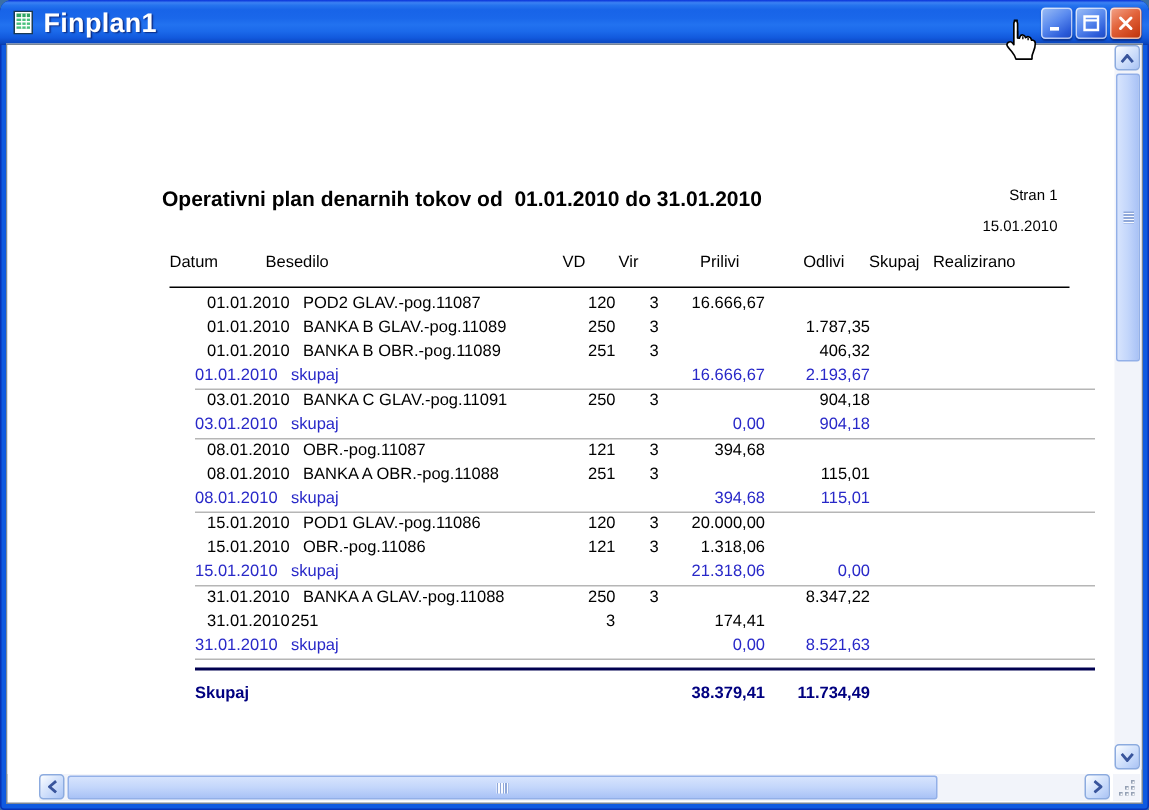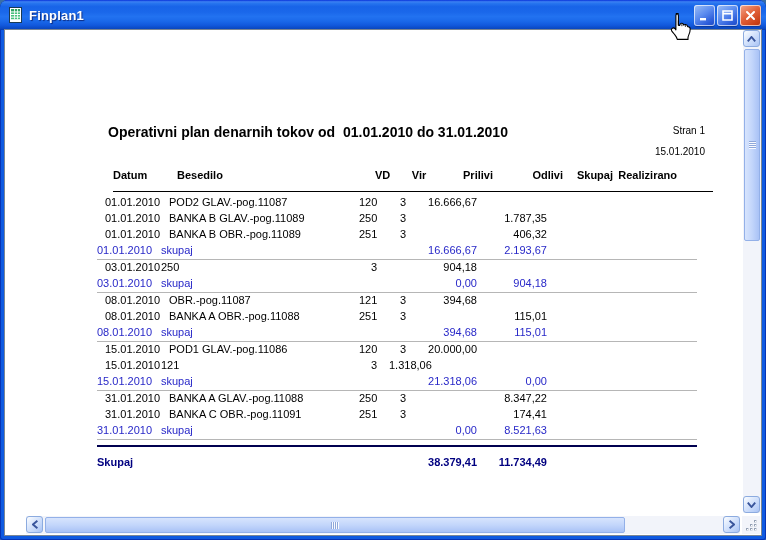--- a/index.html
+++ b/index.html
@@ -17,21 +17,21 @@
   .titlebar {
     position:absolute; left:0; top:0; right:0; height:30px;
     background: linear-gradient(180deg,
       #0831d9 0%, #3b81f3 6%, #2573ee 12%, #1864e8 22%,
       #1a67ea 40%, #2272f0 55%, #1b69ea 70%, #1259dd 84%, #0a47c0 96%, #0939a8 100%);
     border-radius:7px 7px 0 0;
     display:flex; align-items:center;
   }
   .title-icon { width:16px; height:16px; margin:0 5px 0 8px; flex:0 0 auto; }
   .title-text {
-    color:#fff; font-weight:bold; font-size:13px;
+    color:#fff; font-weight:bold; font-size:18px;
     text-shadow:1px 1px 1px rgba(0,0,60,.6);
     letter-spacing:.2px;
   }
   .title-buttons { position:absolute; right:5px; top:5px; display:flex; gap:2px; }
   .tbtn {
     width:21px; height:21px; border-radius:3px; position:relative;
     box-shadow: inset 0 0 0 1px rgba(255,255,255,.65), 0 1px 1px rgba(0,0,40,.35);
     display:flex; align-items:center; justify-content:center;
   }
   .tbtn.blue { background: linear-gradient(145deg,#9fc0f5 0%, #5b8bef 45%, #2a5ad8 80%, #1e49bd 100%); }
@@ -46,25 +46,25 @@
 
   
   .rpt-title { position:absolute; left:103px; top:94px; font-size:14px; font-weight:bold; color:#000; white-space:pre; }
   .rpt-meta  { position:absolute; left:108px; width:592px; text-align:right; font-size:10px; color:#000; }
   .rpt-page  { top:95px; }
   .rpt-date  { top:116px; }
 
   .thead {
     position:absolute; left:108px; top:139px; width:600px;
     display:grid; grid-template-columns:64px 198px 30px 28px 60px 70px 50px 64px;
-    font-size:11px; font-weight:bold; color:#000;
+    font-size:11px; font-weight:normal; color:#000;
   }
   .header-line { position:absolute; left:108px; top:161px; width:600px; border-top:1px solid #000; }
 
-  .tbody { position:absolute; left:92px; top:165px; width:600px; font-size:11px; }
+  .tbody { position:absolute; left:125px; top:165px; width:600px; font-size:11px; }
   .trow {
     display:grid; grid-template-columns:64px 198px 30px 28px 60px 70px 50px 64px;
     height:16px; line-height:15px; color:#000;
   }
   .trow.group { color:#2828c8; }
   .trow.detail .c-datum, .trow.detail .c-besedilo { padding-left:8px; }
   .c-vir { text-align:center; }
   .c-prilivi, .c-odlivi, .c-saldo, .c-realizirano { text-align:right; }
   .thead .c-vir { text-align:center; }
   .thead .c-prilivi, .thead .c-odlivi, .thead .c-saldo, .thead .c-realizirano { text-align:right; }
@@ -203,20 +203,21 @@
             <div class="cell c-vd"></div>
             <div class="cell c-vir"></div>
             <div class="cell c-prilivi">16.666,67</div>
             <div class="cell c-odlivi">2.193,67</div>
             <div class="cell c-saldo"></div>
             <div class="cell c-realizirano"></div>
           </div>
           <div class="group-sep"></div>
           <div class="trow detail">
             <div class="cell c-datum">03.01.2010</div>
+            <div class="cell c-besedilo">BANKA C GLAV.-pog.11091</div>
             <div class="cell c-vd">250</div>
             <div class="cell c-vir">3</div>
             <div class="cell c-prilivi"></div>
             <div class="cell c-odlivi">904,18</div>
             <div class="cell c-saldo"></div>
             <div class="cell c-realizirano"></div>
           </div>
           <div class="trow group">
             <div class="cell c-datum">03.01.2010</div>
             <div class="cell c-besedilo">skupaj</div>
@@ -264,20 +265,21 @@
             <div class="cell c-besedilo">POD1 GLAV.-pog.11086</div>
             <div class="cell c-vd">120</div>
             <div class="cell c-vir">3</div>
             <div class="cell c-prilivi">20.000,00</div>
             <div class="cell c-odlivi"></div>
             <div class="cell c-saldo"></div>
             <div class="cell c-realizirano"></div>
           </div>
           <div class="trow detail">
             <div class="cell c-datum">15.01.2010</div>
+            <div class="cell c-besedilo">OBR.-pog.11086</div>
             <div class="cell c-vd">121</div>
             <div class="cell c-vir">3</div>
             <div class="cell c-prilivi">1.318,06</div>
             <div class="cell c-odlivi"></div>
             <div class="cell c-saldo"></div>
             <div class="cell c-realizirano"></div>
           </div>
           <div class="trow group">
             <div class="cell c-datum">15.01.2010</div>
             <div class="cell c-besedilo">skupaj</div>
@@ -294,21 +296,20 @@
             <div class="cell c-besedilo">BANKA A GLAV.-pog.11088</div>
             <div class="cell c-vd">250</div>
             <div class="cell c-vir">3</div>
             <div class="cell c-prilivi"></div>
             <div class="cell c-odlivi">8.347,22</div>
             <div class="cell c-saldo"></div>
             <div class="cell c-realizirano"></div>
           </div>
           <div class="trow detail">
             <div class="cell c-datum">31.01.2010</div>
-            <div class="cell c-besedilo">BANKA C OBR.-pog.11091</div>
             <div class="cell c-vd">251</div>
             <div class="cell c-vir">3</div>
             <div class="cell c-prilivi"></div>
             <div class="cell c-odlivi">174,41</div>
             <div class="cell c-saldo"></div>
             <div class="cell c-realizirano"></div>
           </div>
           <div class="trow group">
             <div class="cell c-datum">31.01.2010</div>
             <div class="cell c-besedilo">skupaj</div>

